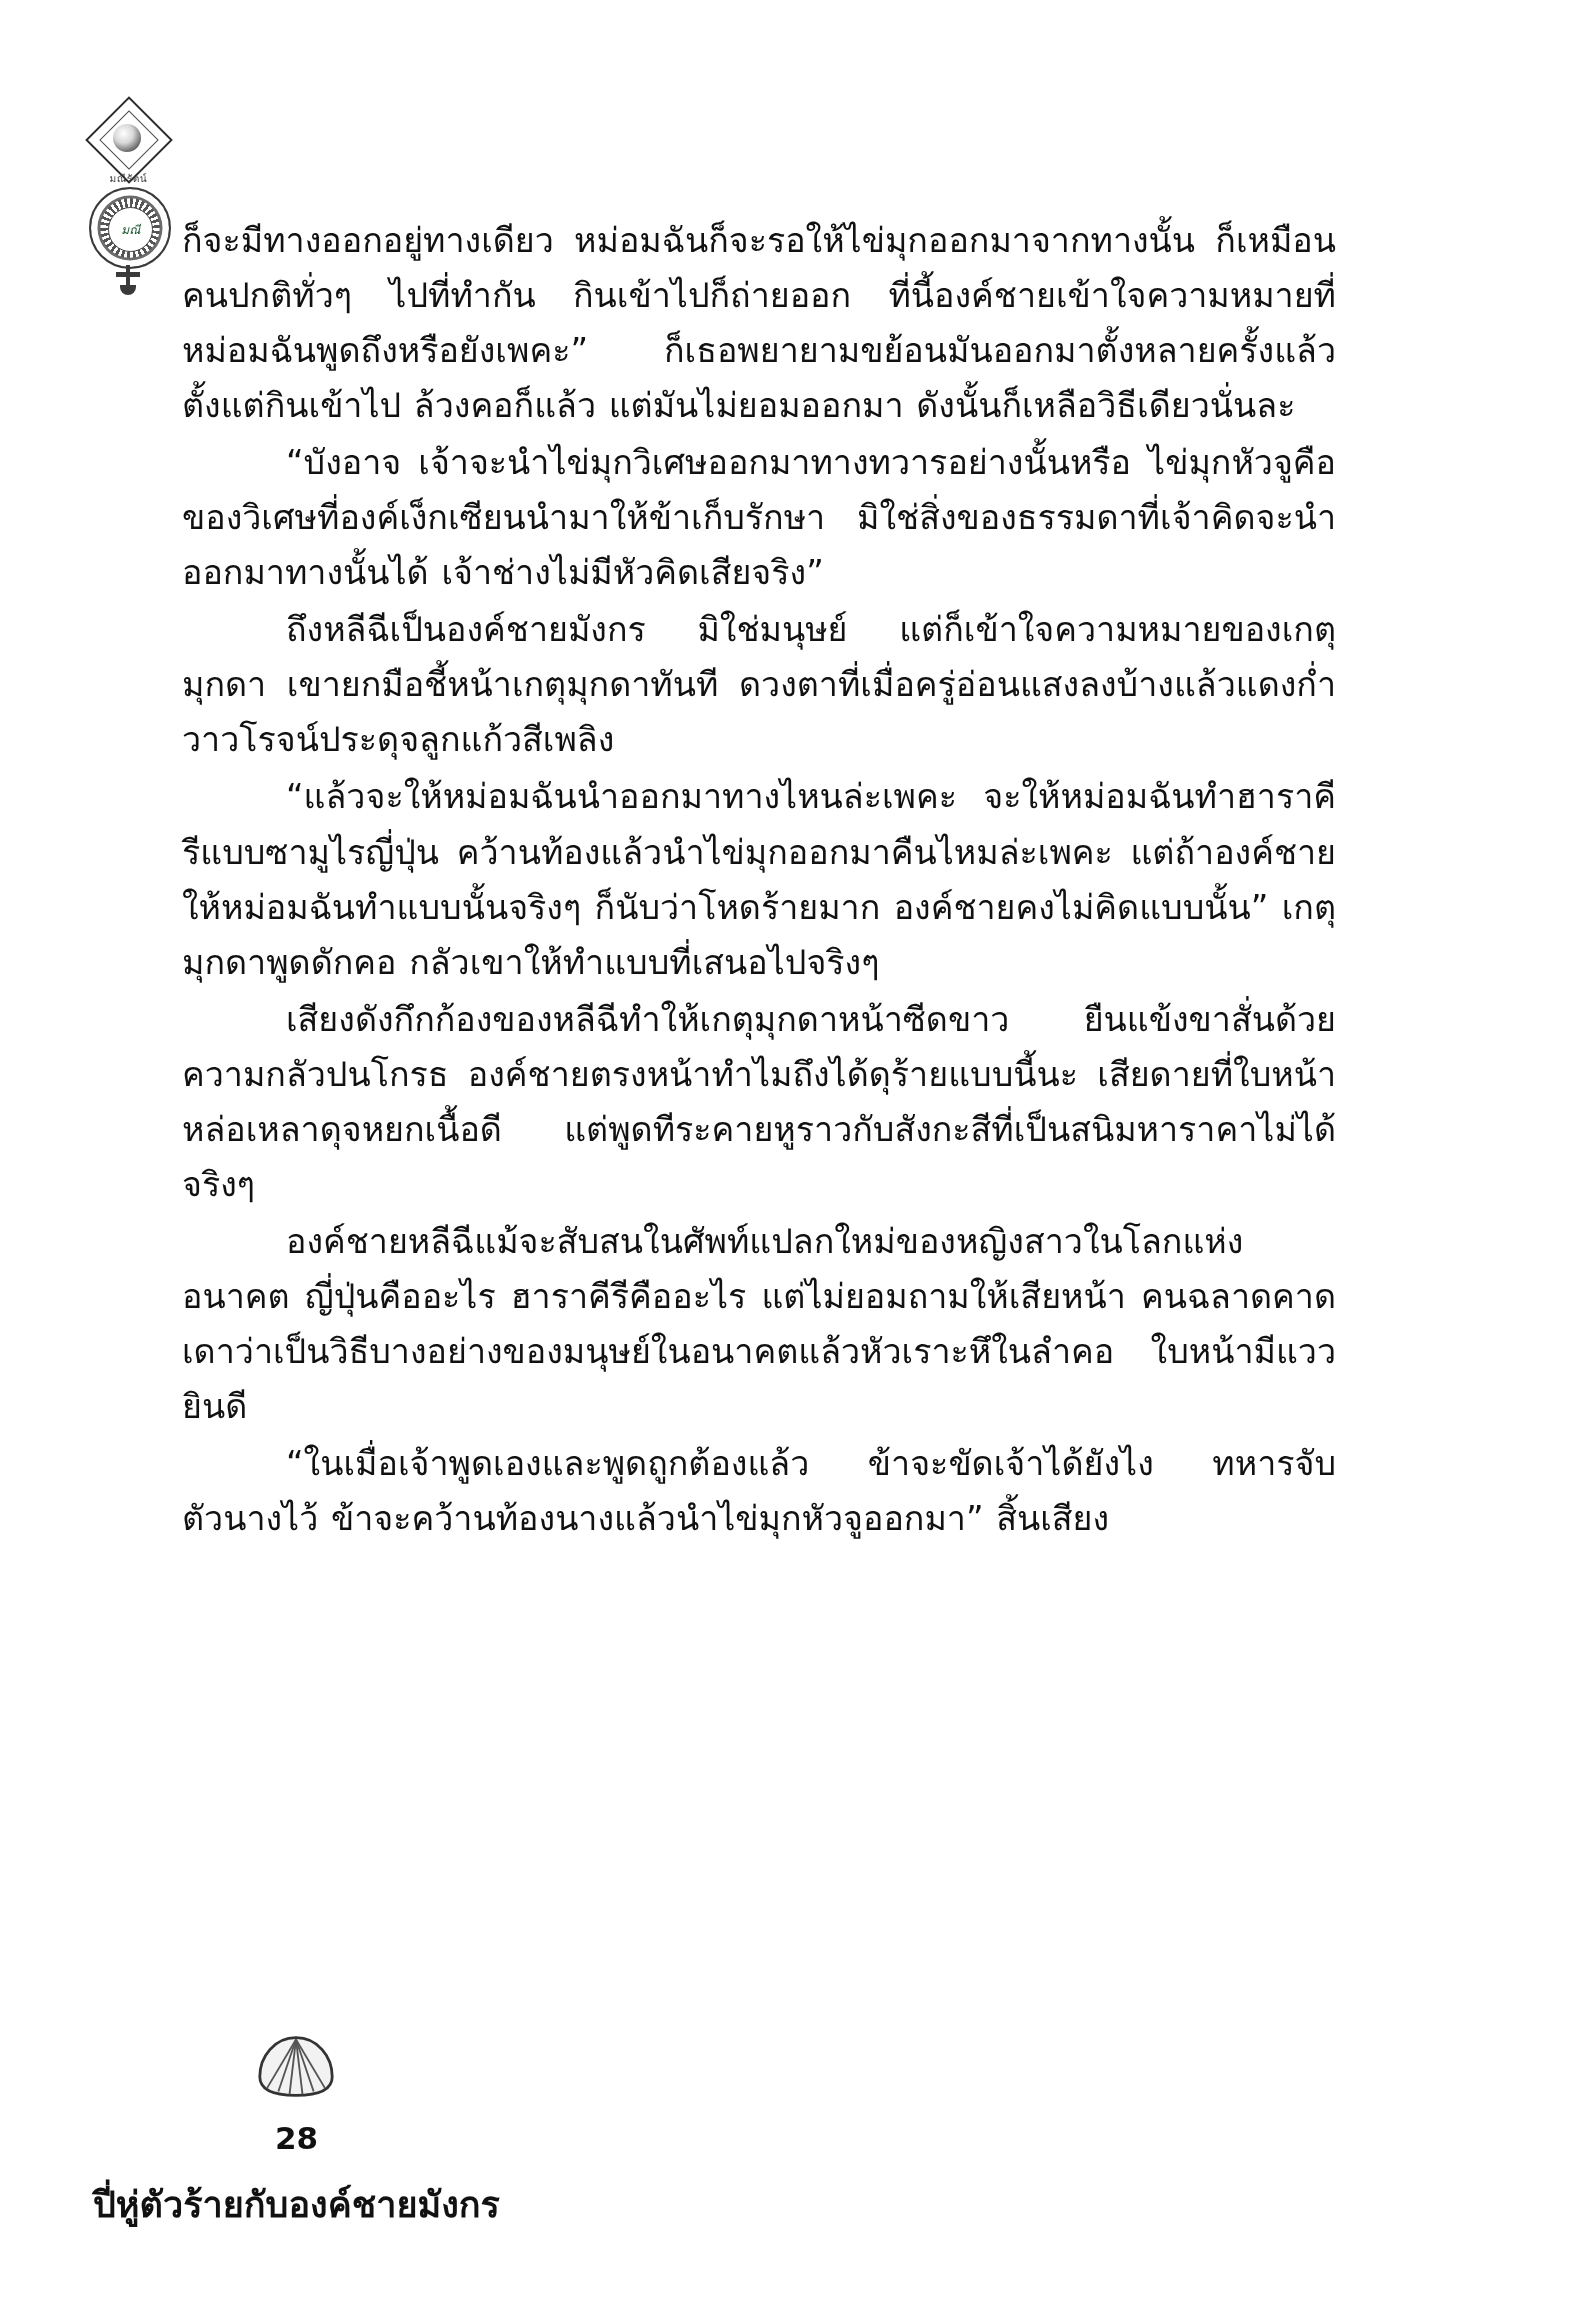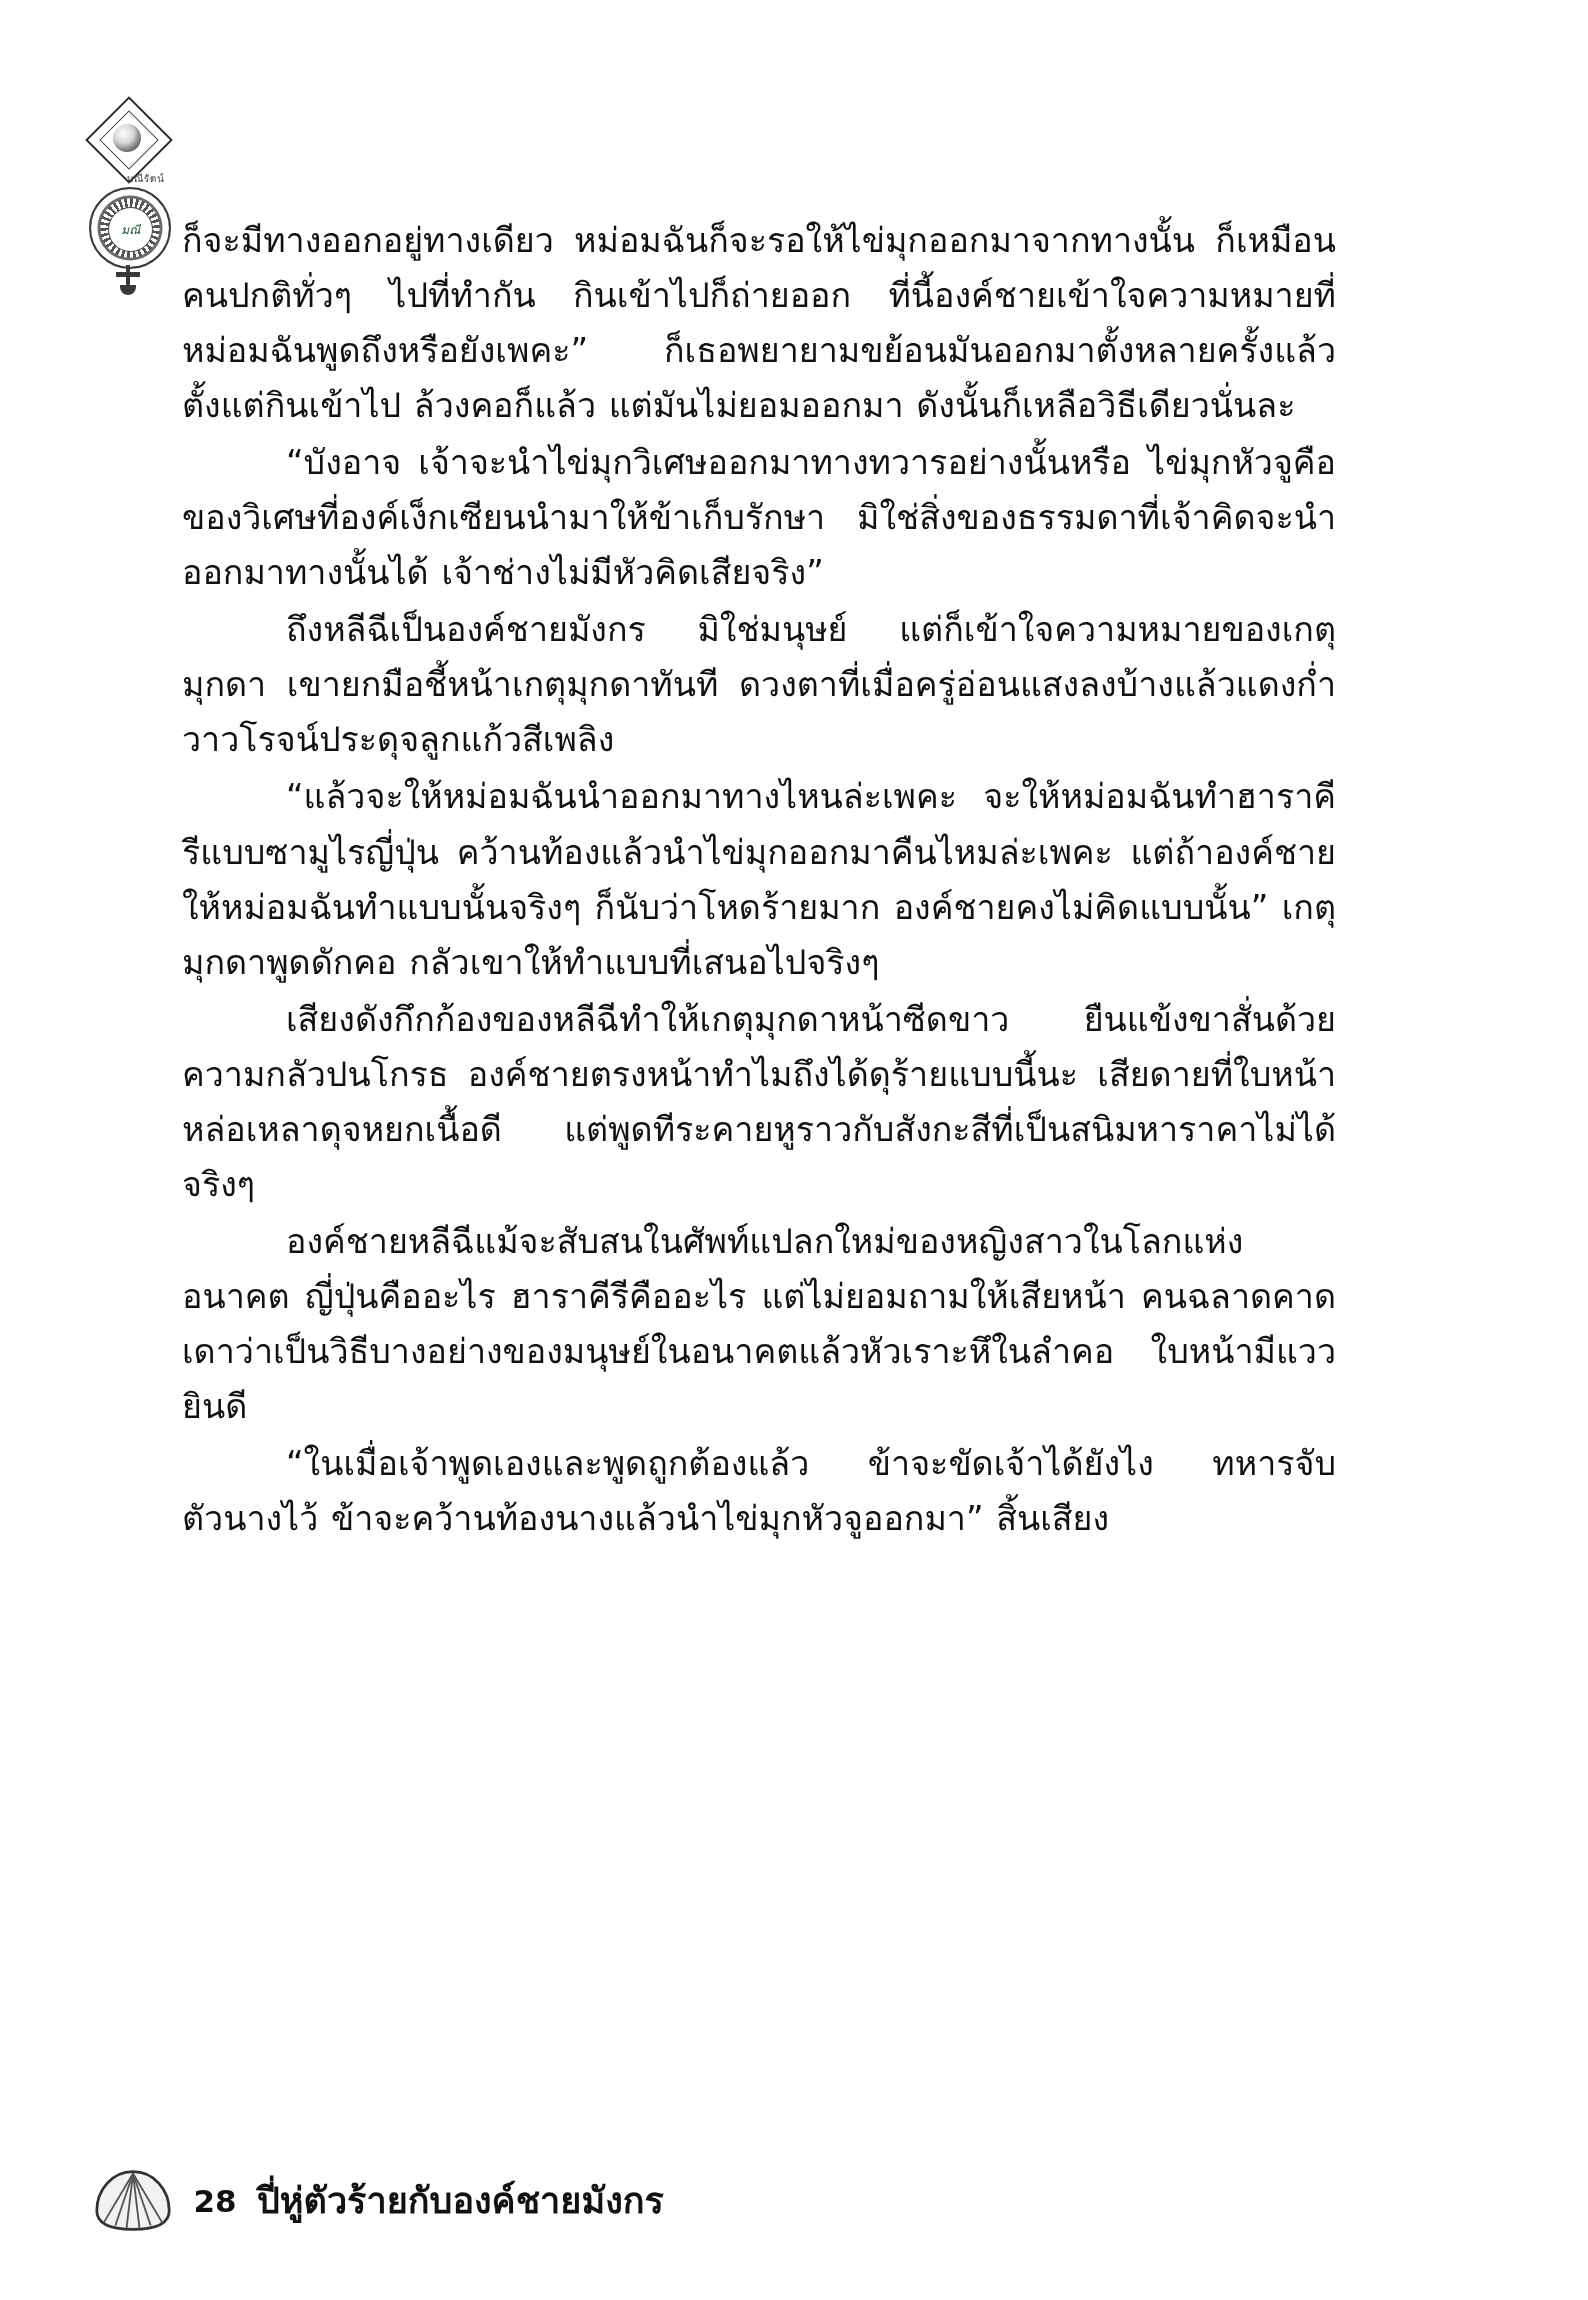--- a/index.html
+++ b/index.html
@@ -53,21 +53,21 @@
     width: 28px;
     height: 28px;
     border-radius: 50%;
     background: radial-gradient(circle at 38% 34%, #ffffff 0%, #d8d8d8 38%, #6d6d6d 72%, #2a2a2a 100%);
   }
   .orn-label {
     position: absolute;
     left: 20.4px;
     top: 61px;
     width: 72px;
-    text-align: right;
+    text-align: center;
     font-size: 10.2px;
     color: #3b3b3b;
     letter-spacing: 0.5px;
   }
   .orn-circle {
     position: absolute;
     left: 16.7px;
     top: 78px;
     width: 78px;
     height: 78px;
@@ -146,20 +146,21 @@
   }
 
   
   .footer {
     position: absolute;
     left: 93px;
     bottom: 67px;
     display: flex;
     align-items: center;
     gap: 20.4px;
+    flex-direction: column;
   }
   .shell {
     position: relative;
     width: 80px;
     height: 65px;
   }
   .shell svg { display: block; }
   .page-number {
     font-family: "DejaVu Sans", "Liberation Sans", sans-serif;
     font-size: 31px;

